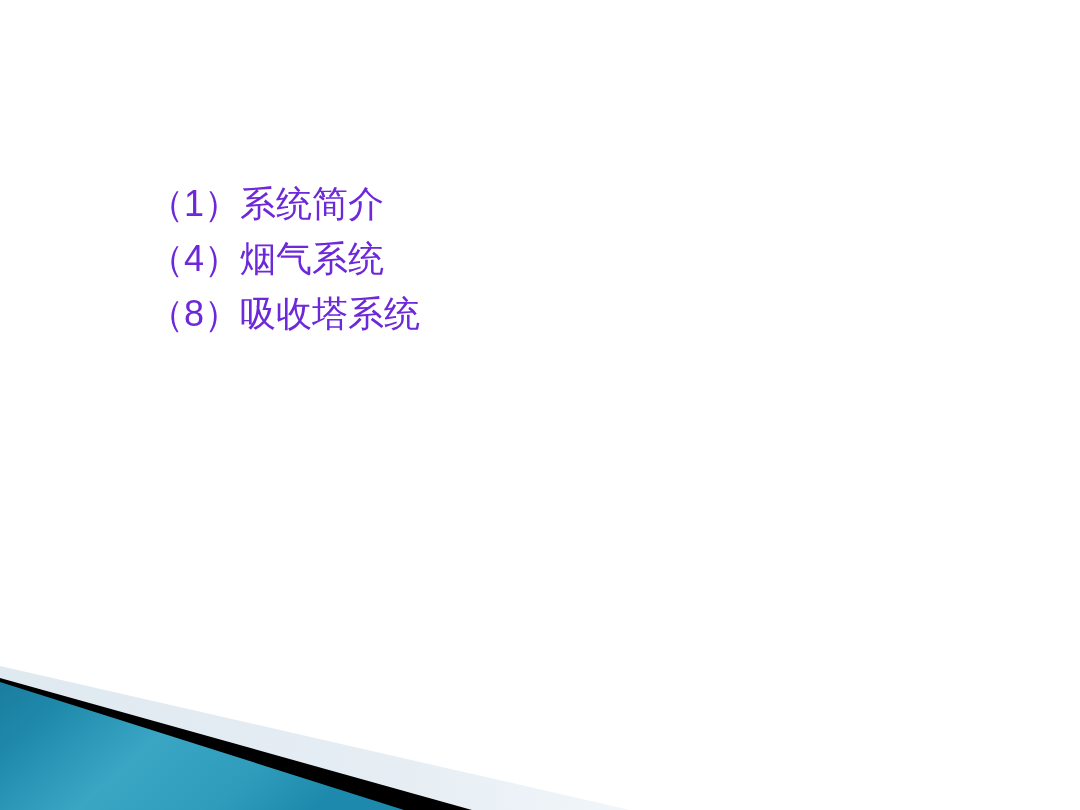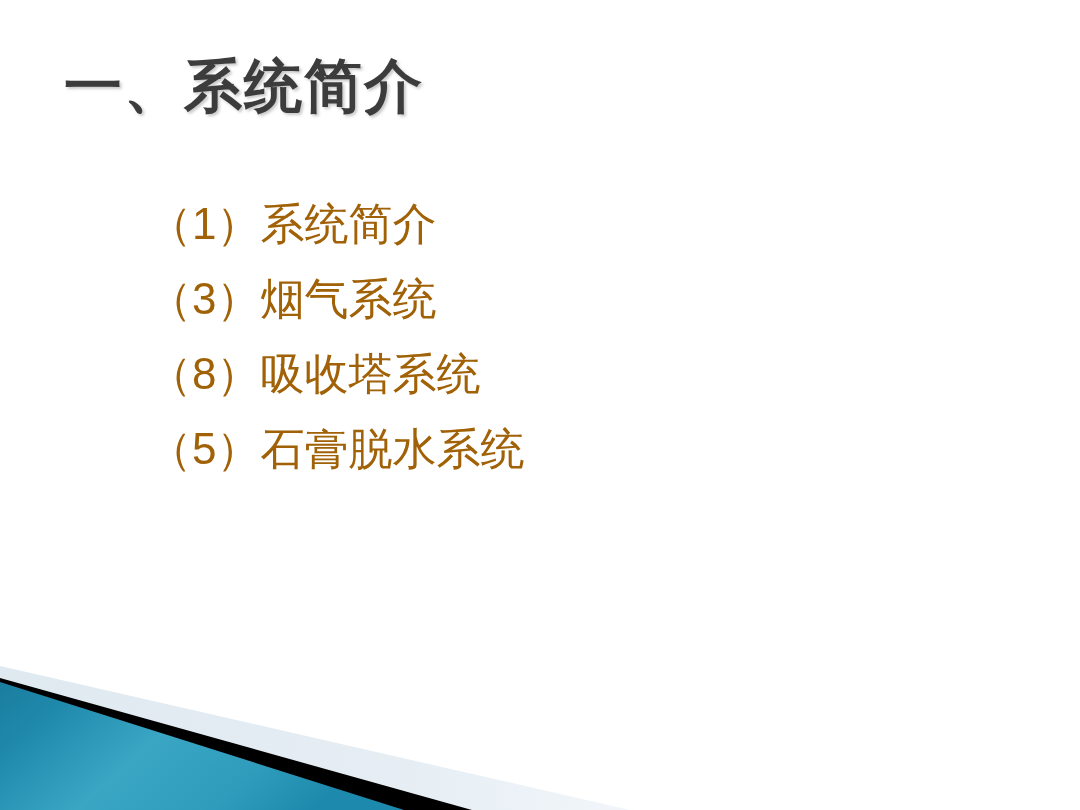--- a/index.html
+++ b/index.html
@@ -31,50 +31,47 @@
   }
 
   
   .body-list {
     position: absolute;
     left: 148px;
     top: 176px;
     width: 820px;
   }
   .body-item {
-    font-size: 44px;
+    font-size: 36px;
     line-height: 55px;
-    color: #a16207;
+    color: #6d28d9;
     white-space: pre;
     letter-spacing: 0px;
-    margin-top: 20px;
   }
 
   
   .decor {
     position: absolute;
     left: 0;
     bottom: 0;
     width: 1080px;
     height: 150px;
     pointer-events: none;
   }
 </style>
 </head>
 <body>
 
 <div class="slide">
 
-  <div class="title">一、系统简介</div>
 
   <div class="body-list">
     <div class="body-item">（1）系统简介</div>
-    <div class="body-item">（3）烟气系统</div>
+    <div class="body-item">（4）烟气系统</div>
     <div class="body-item">（8）吸收塔系统</div>
-    <div class="body-item">（5）石膏脱水系统</div>
   </div>
 
   <svg class="decor" viewBox="0 0 1080 150" preserveAspectRatio="none">
     <defs>
       <linearGradient id="tealGrad" x1="0" y1="0" x2="1" y2="0.35">
         <stop offset="0%" stop-color="#1a7d9f"></stop>
         <stop offset="18%" stop-color="#1f89ab"></stop>
         <stop offset="48%" stop-color="#3aa6c4"></stop>
         <stop offset="78%" stop-color="#2f9cbc"></stop>
         <stop offset="100%" stop-color="#1d8aad"></stop>

